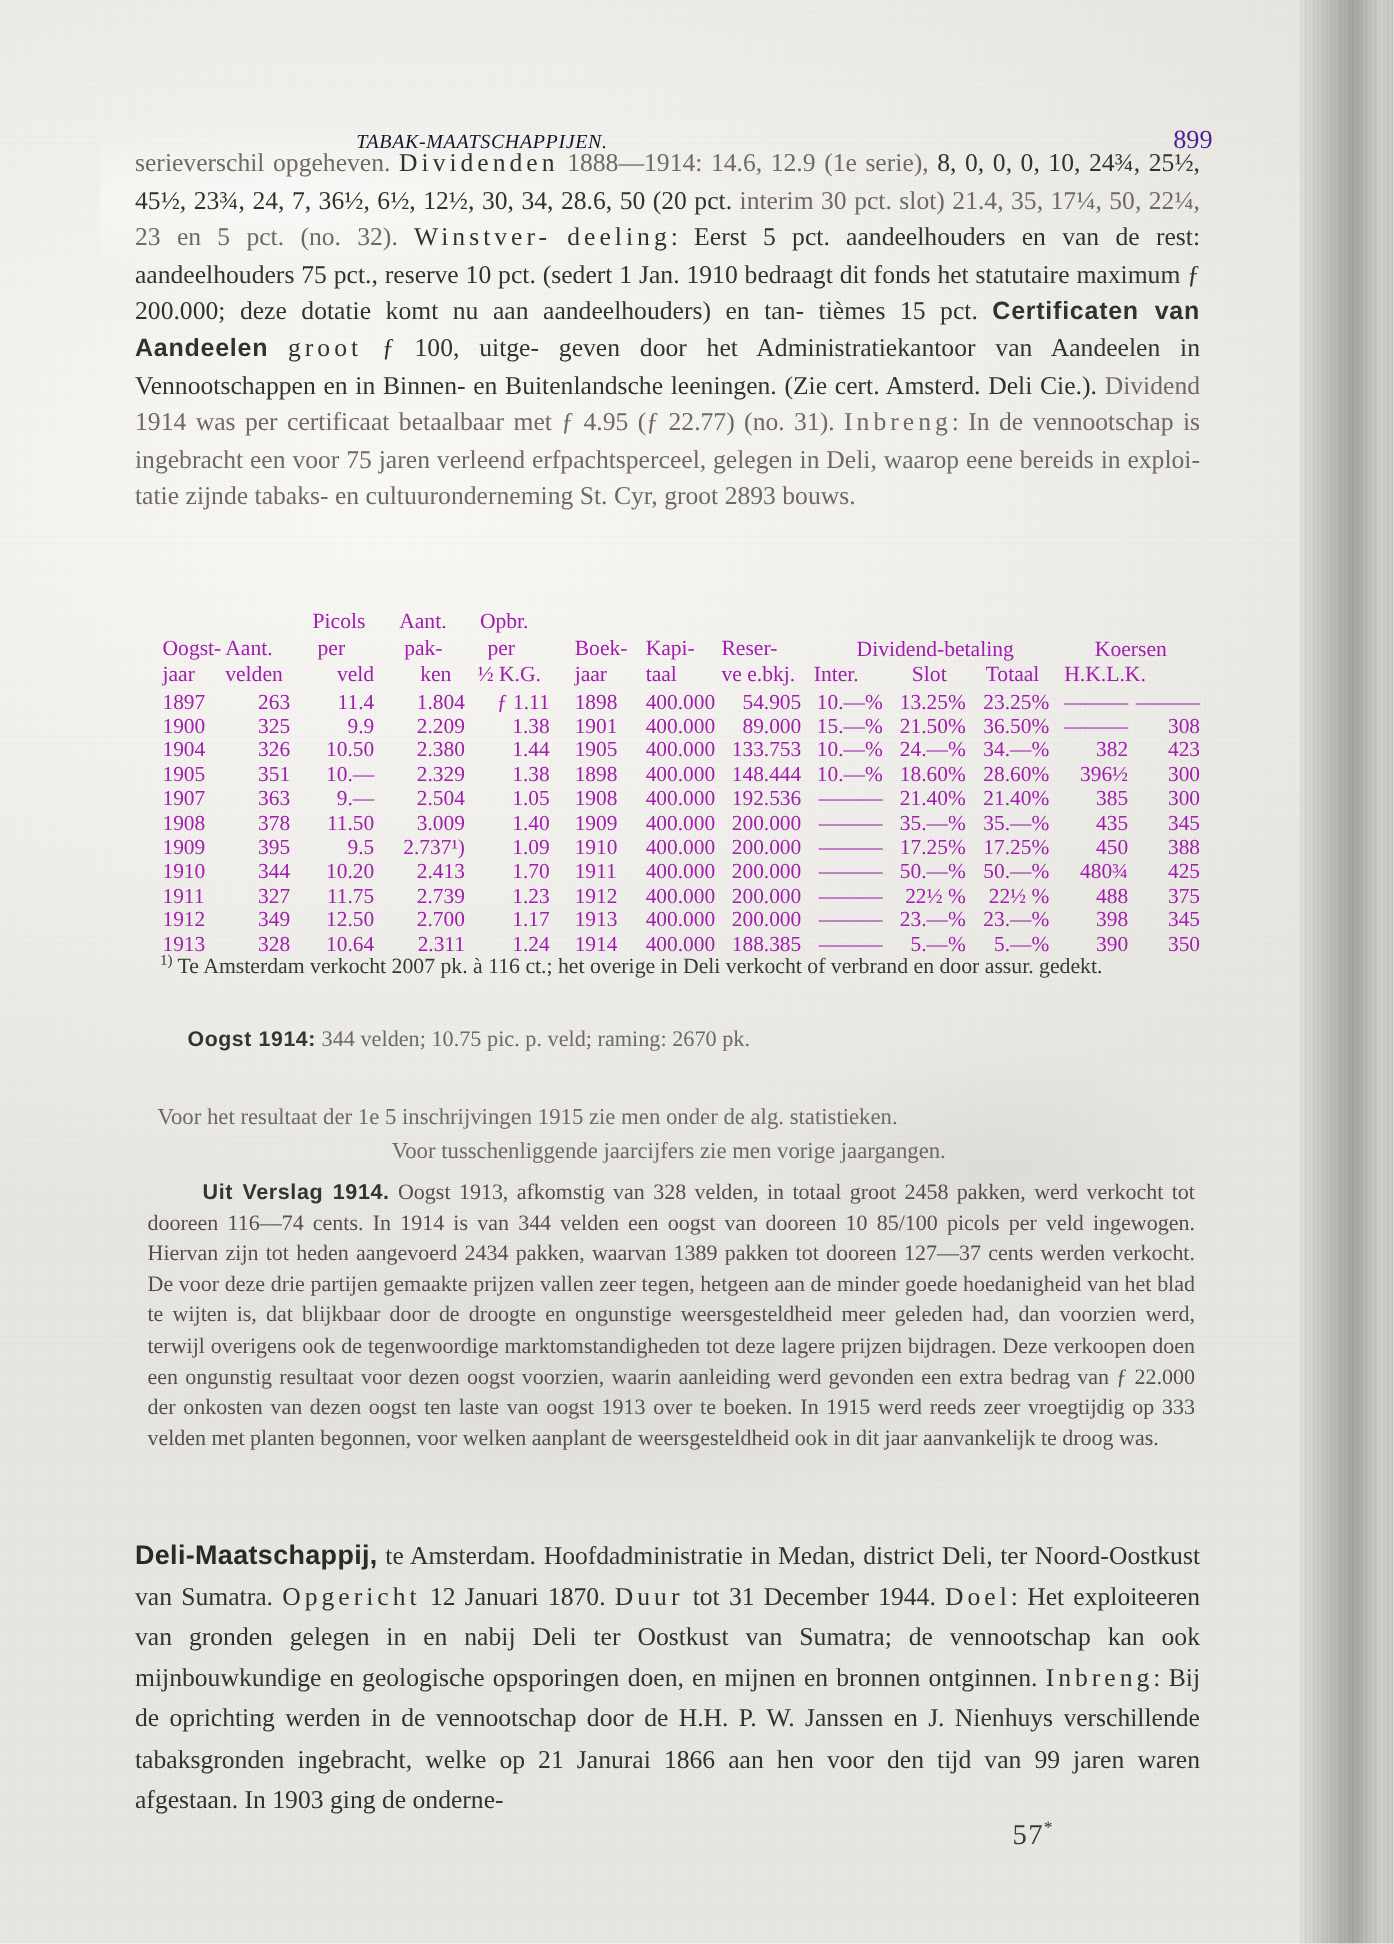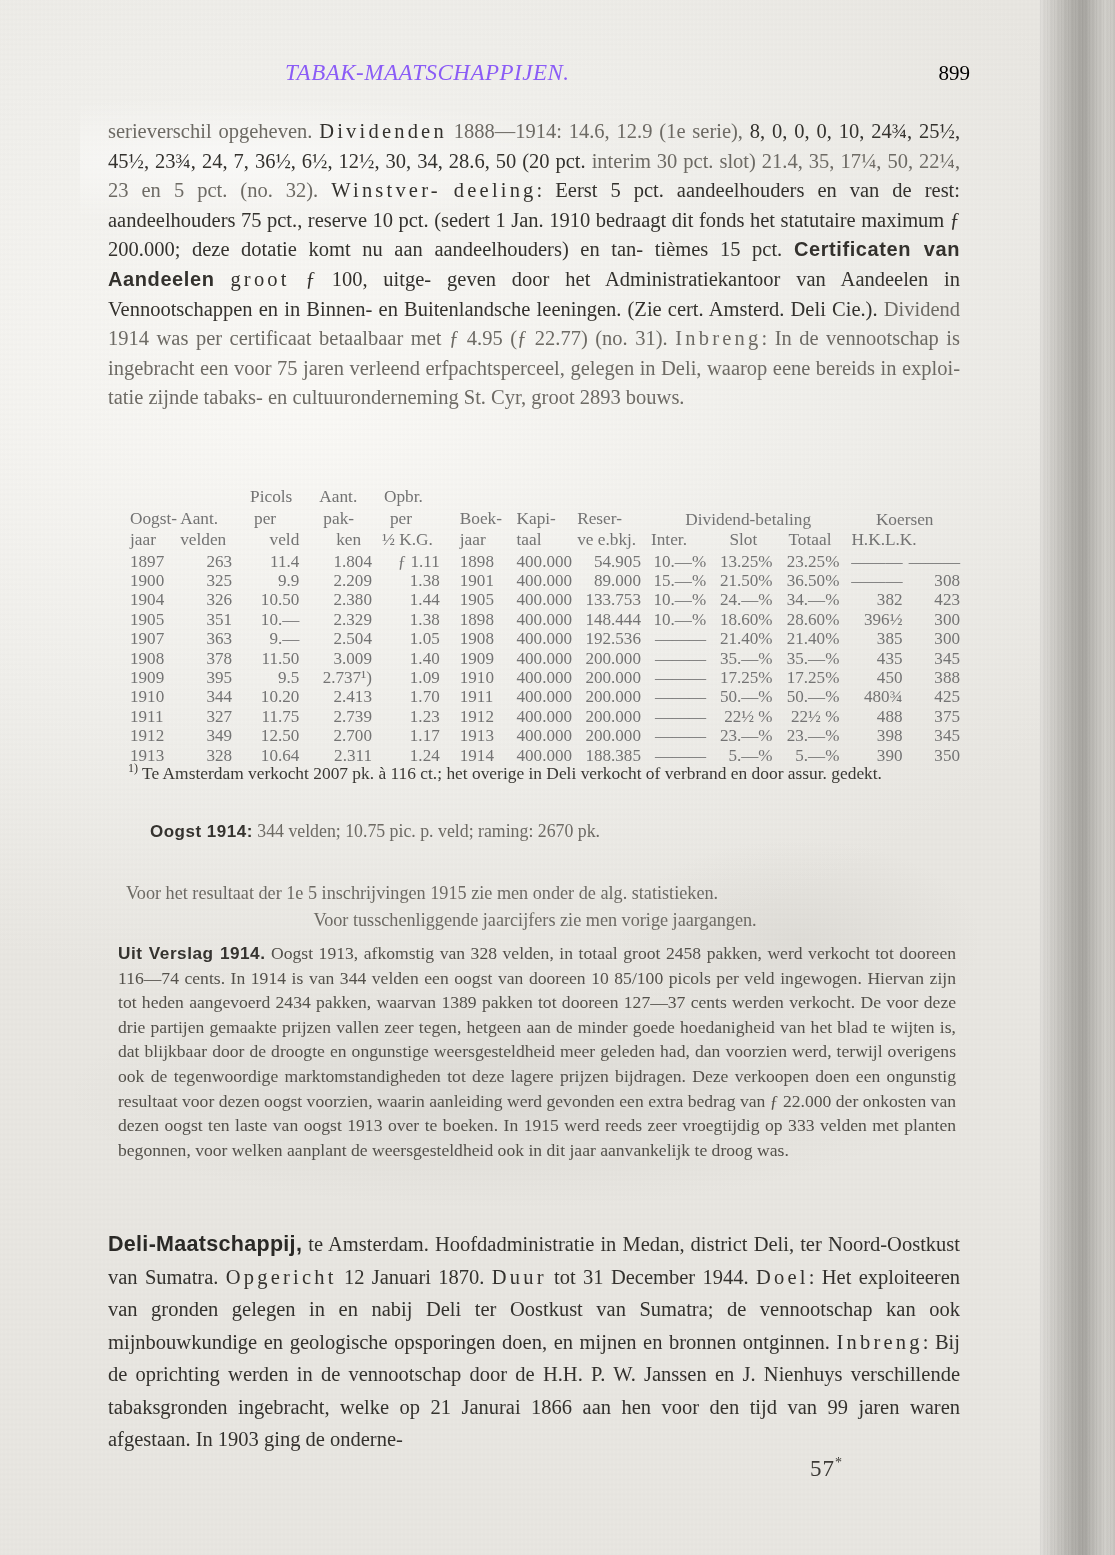--- a/index.html
+++ b/index.html
@@ -91,28 +91,29 @@
     position: absolute;
     left: 110px;
     top: 60px;
     width: 860px;
     display: flex;
     align-items: baseline;
     justify-content: space-between;
   }
   #runhead .rh-title {
     font-style: italic;
-    font-size: 23px;
+    font-size: 16px;
     letter-spacing: 0.5px;
     padding-left: 175px;
-    color: #8b5cf6;
+    color: #0f172a;
   }
   #runhead .rh-page {
     font-size: 21px;
-    color: #000000;
+    color: #4c1d95;
+    margin-top: 39px;
   }
   .body-block {
     position: absolute;
     left: 108px;
     width: 852px;
     font-size: 20.5px;
     line-height: 29.6px;
     text-align: justify;
     text-justify: inter-word;
     color: #33312d;
@@ -128,21 +129,21 @@
   .faint { color: #6d6a64; }
 
   
   #tbl {
     position: absolute;
     left: 130px;
     top: 487px;
     width: 830px;
     font-size: 17.3px;
     line-height: 19.6px;
-    color: #737373;
+    color: #a21caf;
   }
   #tbl table { border-collapse: collapse; width: 830px; }
   #tbl td, #tbl th {
     padding: 0;
     font-weight: normal;
     white-space: nowrap;
     vertical-align: bottom;
   }
   #tbl .hrow td { line-height: 20.5px; padding-bottom: 1px; }
   #tbl .drow td { line-height: 19.4px; font-size: 17.1px; }
@@ -206,20 +207,21 @@
     line-height: 24.6px;
     text-align: justify;
     color: #53504a;
   }
   #verslag .vh {
     font-family: "Liberation Sans", "DejaVu Sans", sans-serif;
     font-weight: bold;
     font-size: 17.2px;
     letter-spacing: 0.5px;
     color: #35332f;
+    margin-left: 44px;
   }
   #deli {
     position: absolute;
     left: 108px;
     top: 1228px;
     width: 852px;
     font-size: 20.5px;
     line-height: 32.5px;
     text-align: justify;
     color: #33312d;

